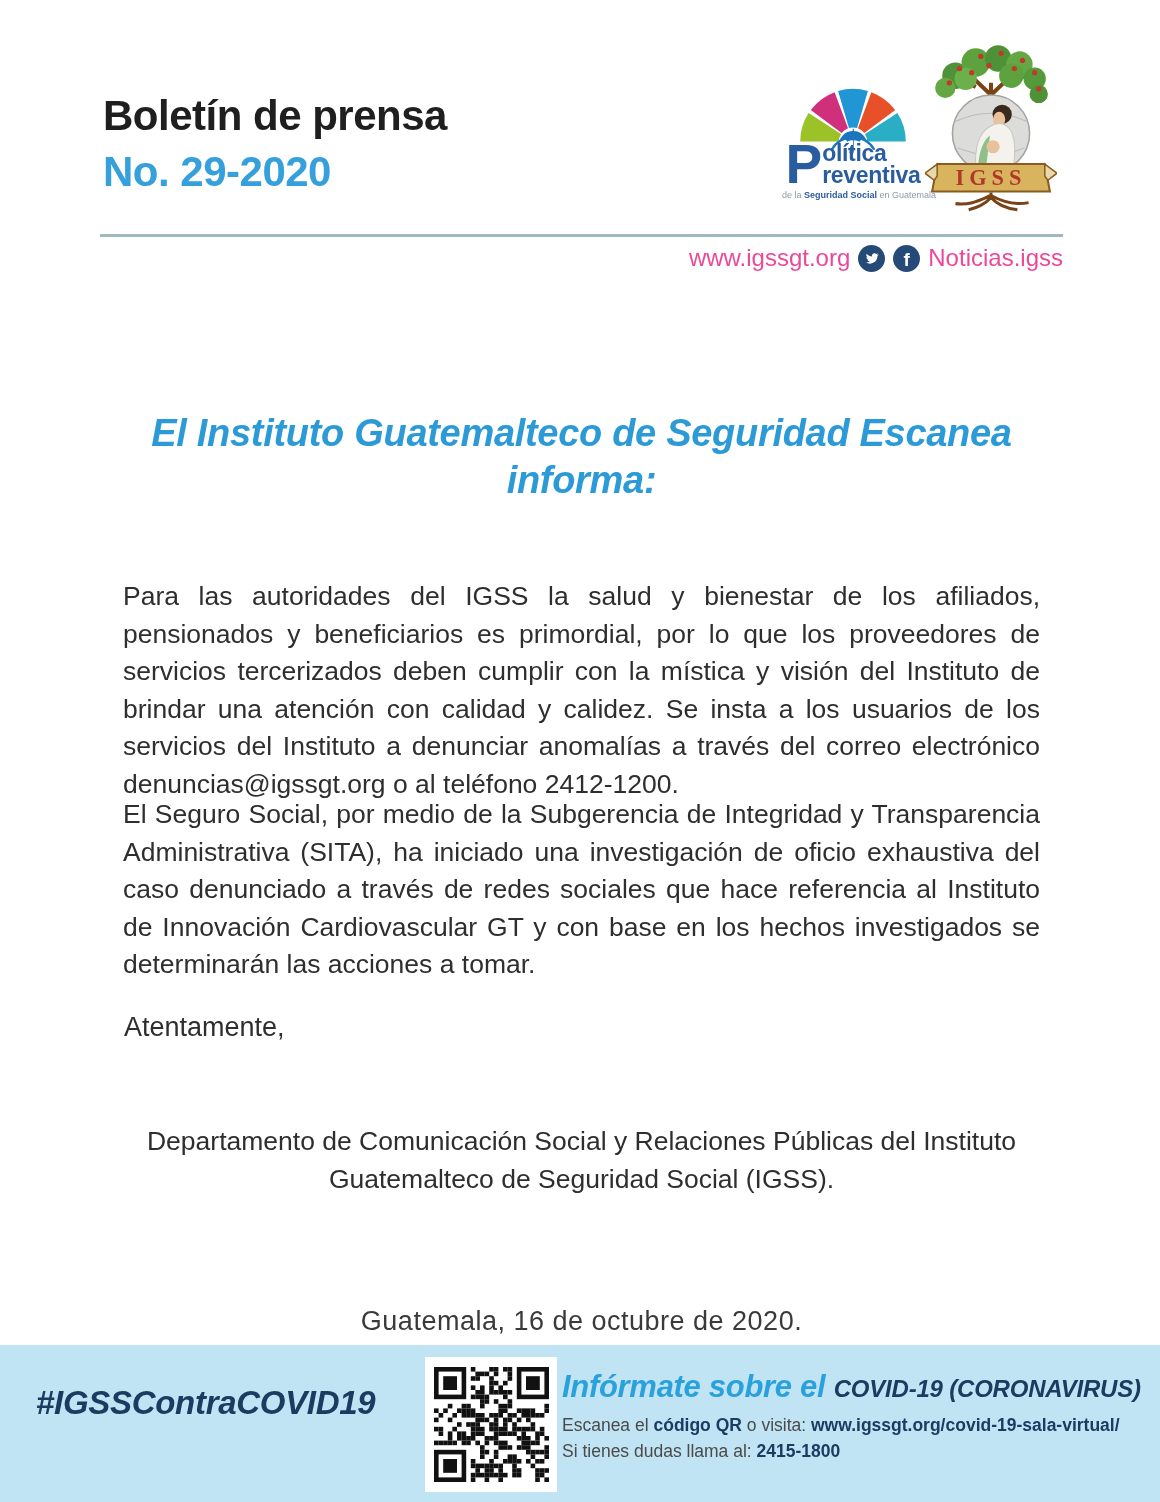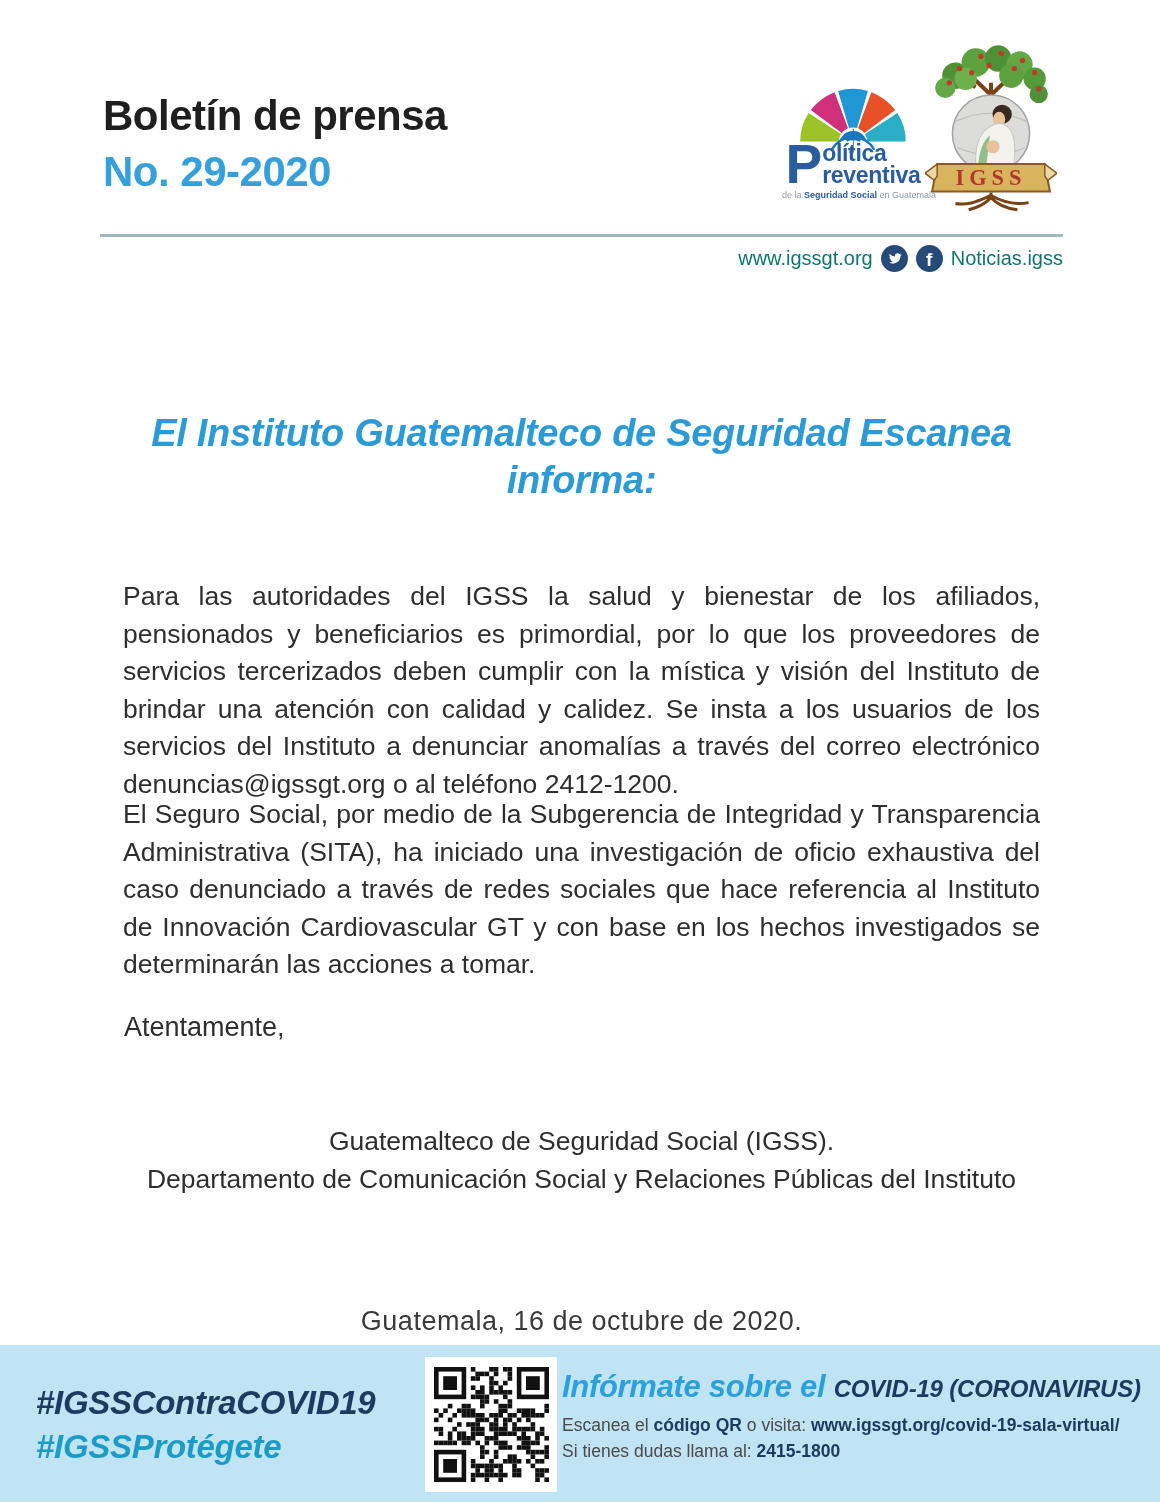--- a/index.html
+++ b/index.html
@@ -28,21 +28,21 @@
   .pol-tagline{margin-top:3px;text-align:center;font-size:9px;color:#8d9aa8;white-space:nowrap;}
   .pol-tagline b{color:#2a5da0;}
   .logo-igss{position:absolute;left:925px;top:44px;width:132px;height:170px;}
 
   .divider{position:absolute;left:100px;top:234px;width:963px;height:3px;background:#9fb9bd;}
 
   .social-line{
     position:absolute;top:243px;right:97px;height:30px;
     display:flex;align-items:center;gap:8px;
   }
-  .social-line .site-text{font-size:20px;color:#0f766e;}
+  .social-line .site-text{font-size:24px;color:#ec4899;}
   .social-icon{
     width:27px;height:27px;border-radius:50%;background:#264a78;color:#fff;
     display:flex;align-items:center;justify-content:center;flex:0 0 auto;
   }
   .social-icon.fb span{font-weight:800;font-size:19px;line-height:1;transform:translateY(1px);}
 
   
   .headline{
     position:absolute;left:100px;top:410px;width:963px;
     text-align:center;color:#2b9ad6;font-weight:700;font-style:italic;
@@ -172,30 +172,29 @@
     <div>El Instituto Guatemalteco de Seguridad Escanea</div>
     <div>informa:</div>
   </div>
 
   <div class="para" id="para1">Para las autoridades del IGSS la salud y bienestar de los afiliados, pensionados y beneficiarios es primordial, por lo que los proveedores de servicios tercerizados deben cumplir con la mística y visión del Instituto de brindar una atención con calidad y calidez. Se insta a los usuarios de los servicios del Instituto a denunciar anomalías a través del correo electrónico denuncias@igssgt.org o al teléfono 2412-1200.</div>
   <div class="para" id="para2">El Seguro Social, por medio de la Subgerencia de Integridad y Transparencia Administrativa (SITA), ha iniciado una investigación de oficio exhaustiva del caso denunciado a través de redes sociales que hace referencia al Instituto de Innovación Cardiovascular GT y con base en los hechos investigados se determinarán las acciones a tomar.</div>
 
   <div class="closing">Atentamente,</div>
 
   <div class="signature">
+    <div>Departamento de Comunicación Social y Relaciones Públicas del Instituto</div>
     <div>Guatemalteco de Seguridad Social (IGSS).</div>
-    <div>Departamento de Comunicación Social y Relaciones Públicas del Instituto</div>
   </div>
 
   <div class="dateline">Guatemala, 16 de octubre de 2020.</div>
 
   <div class="footer">
     <div class="hashtags">
       <div class="hashtag-1">#IGSSContraCOVID19</div>
-      <div class="hashtag-2">#IGSSProtégete</div>
     </div>
 
     <div class="qr-box">
       <svg id="qr-svg" width="115" height="115" viewBox="0 0 115 115">
           <rect x="36.8" y="0" width="4.6" height="4.6" fill="#111"></rect>
           <rect x="55.199999999999996" y="0" width="4.6" height="4.6" fill="#111"></rect>
           <rect x="59.8" y="0" width="4.6" height="4.6" fill="#111"></rect>
           <rect x="69" y="0" width="4.6" height="4.6" fill="#111"></rect>
           <rect x="73.6" y="0" width="4.6" height="4.6" fill="#111"></rect>
           <rect x="41.4" y="4.6" width="4.6" height="4.6" fill="#111"></rect>

